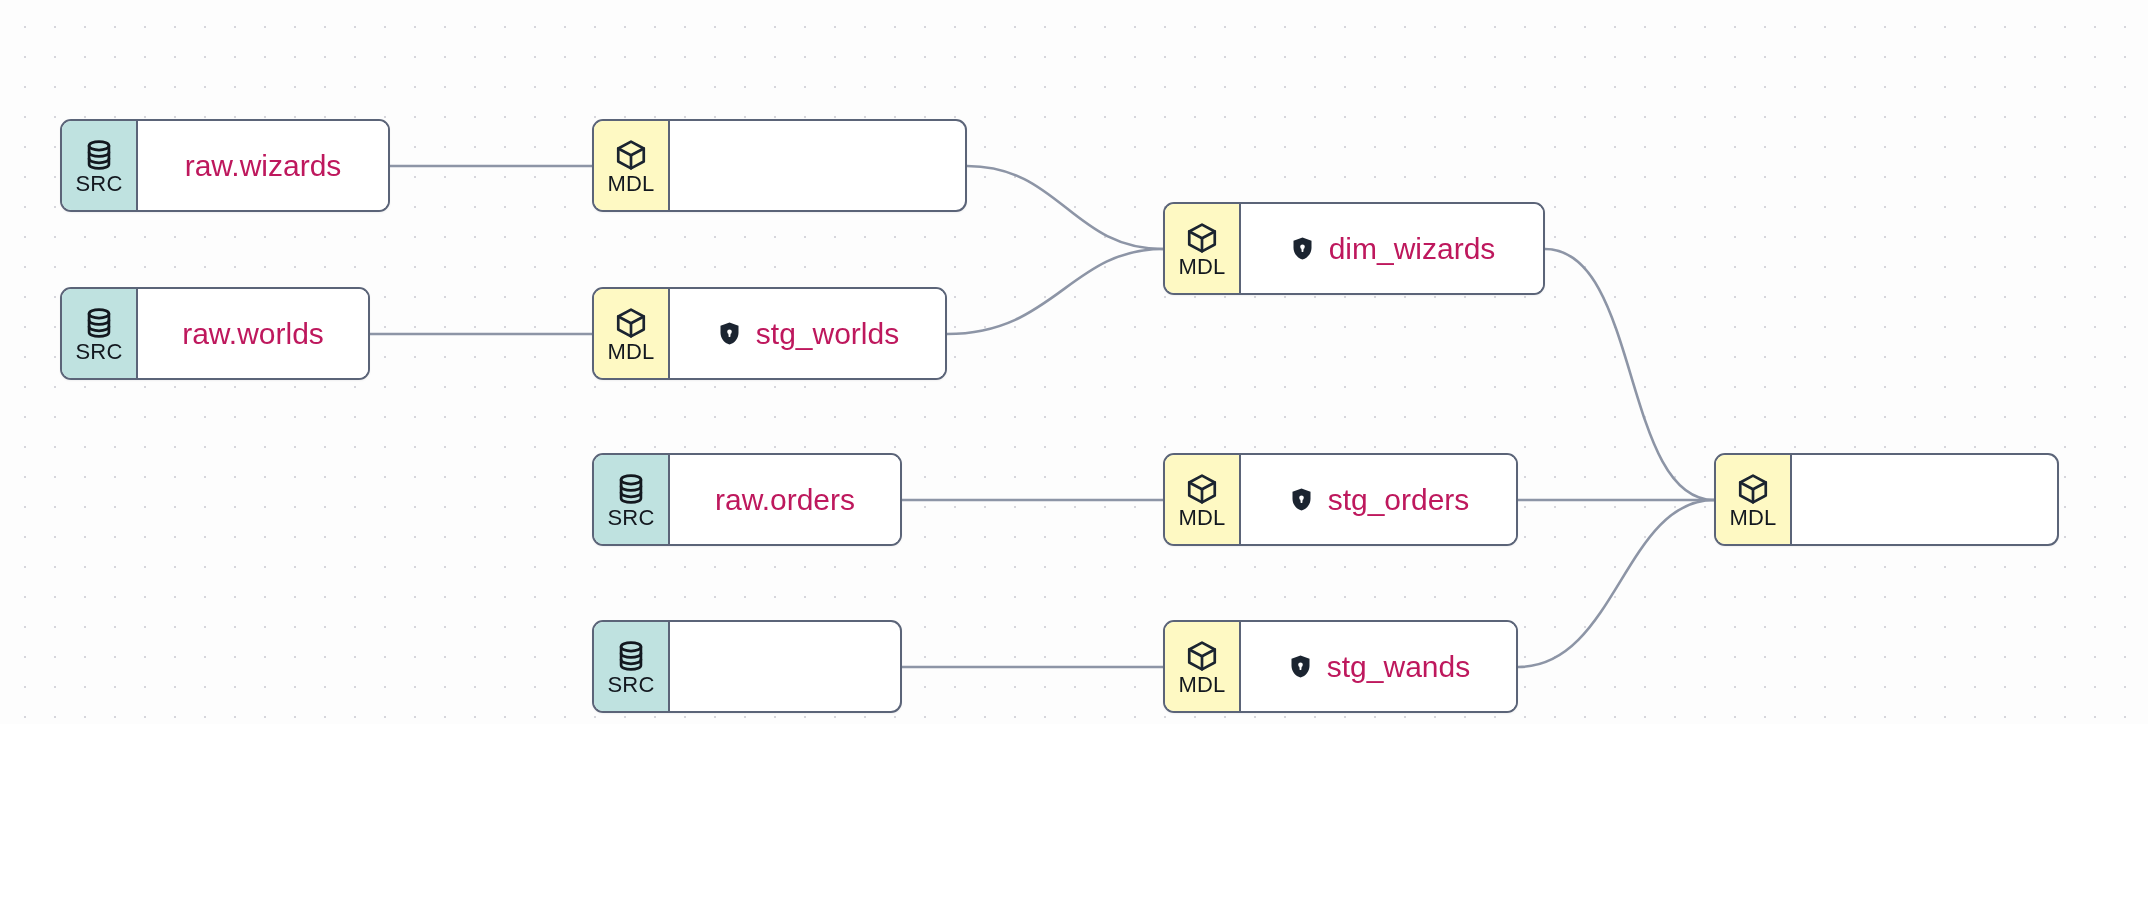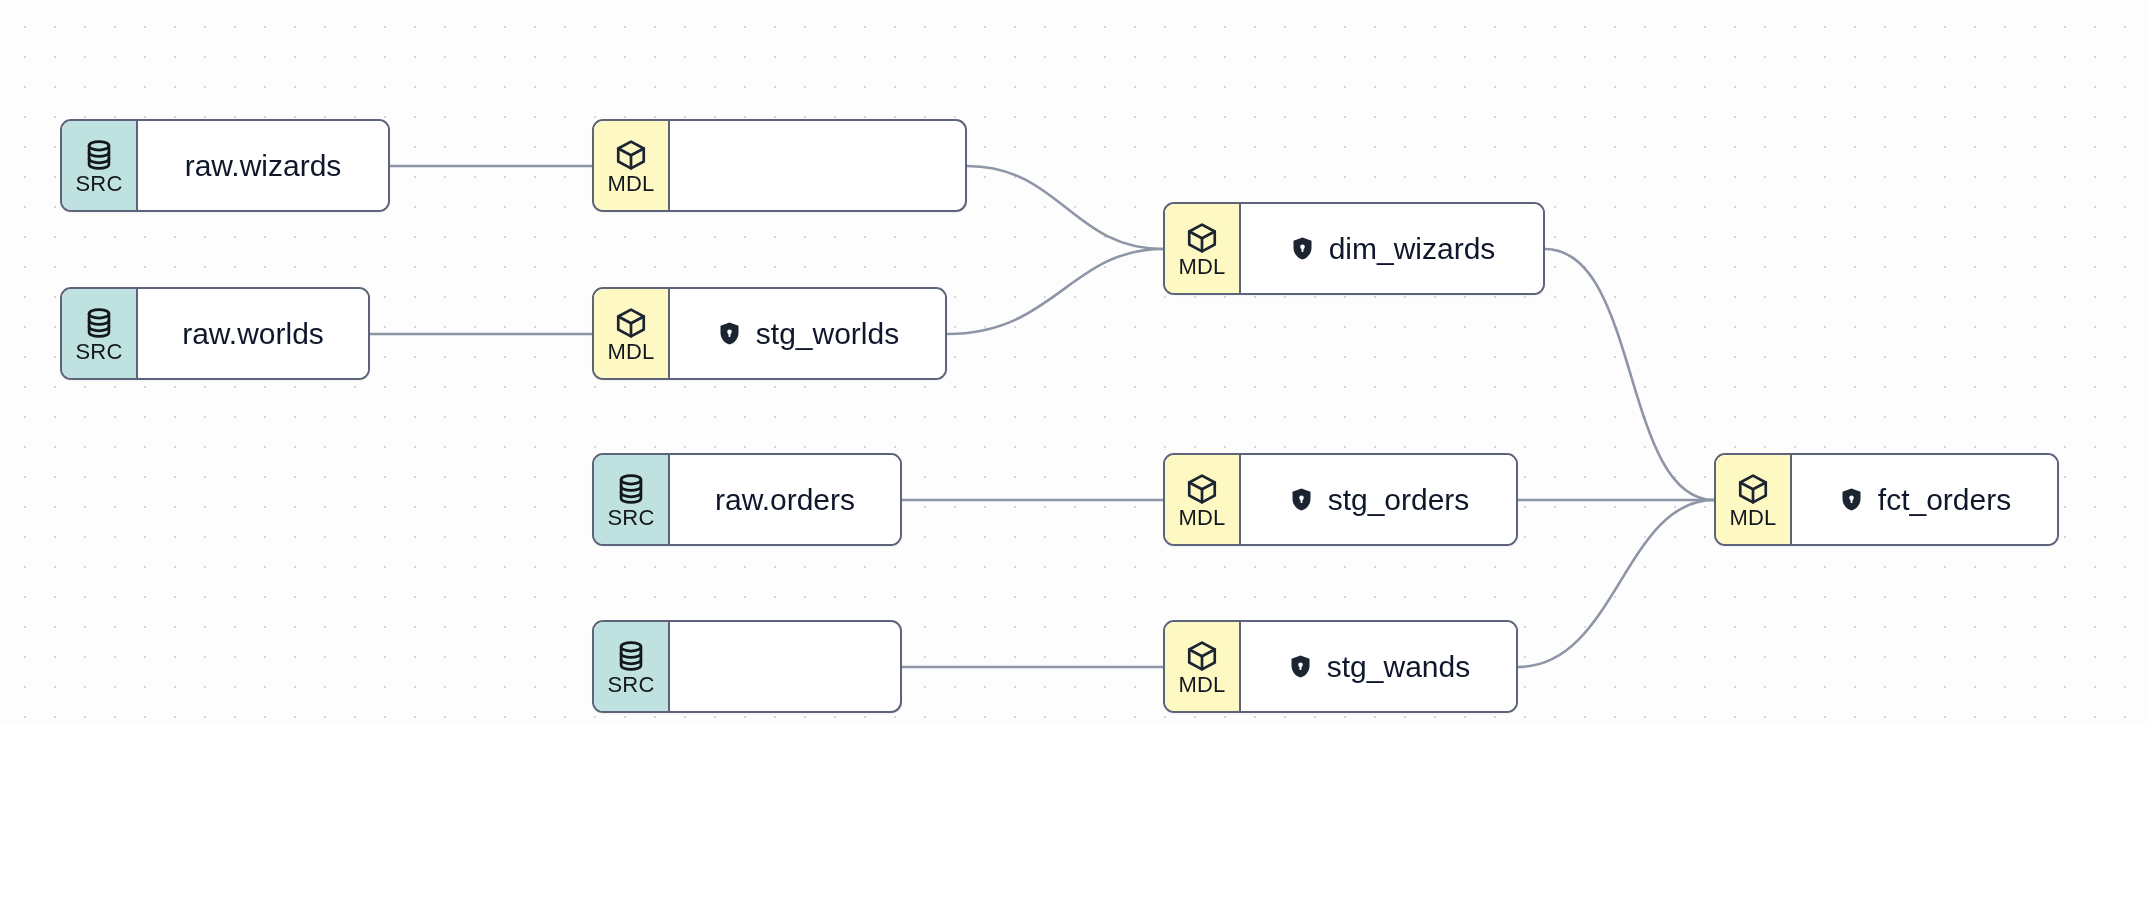--- a/index.html
+++ b/index.html
@@ -67,21 +67,21 @@
     display: flex;
     align-items: center;
     gap: 13px;
     padding: 0 26px;
     background: #ffffff;
   }
   .node-body.centered { justify-content: center; padding: 0 18px; }
   .lock-icon { display: block; line-height: 0; flex: 0 0 auto; }
   .node-label {
     font-size: 30px;
-    color: #0f172a;
+    color: #be185d;
     white-space: nowrap;
     font-family: "Liberation Sans", sans-serif;
   }
 </style>
 </head>
 <body>
 
 <div id="canvas">
 
   <svg id="edge-layer" viewBox="0 0 2148 904" xmlns="http://www.w3.org/2000/svg">
@@ -272,25 +272,15 @@
     <div class="badge mdl">
       <span class="badge-icon">
         <svg width="34" height="34" viewBox="0 0 24 24" fill="none" stroke="#1b2430" stroke-width="1.9" stroke-linecap="round" stroke-linejoin="round">
           <path d="M12 2.6 21 7.4v9.2L12 21.4 3 16.6V7.4z"></path>
           <path d="M3 7.4 12 12.2 21 7.4"></path>
           <path d="M12 12.2v9.2"></path>
         </svg>
       </span>
       <span class="badge-label">MDL</span>
     </div>
-    <div class="node-body centered">
-      <span class="lock-icon">
-        <svg width="27" height="27" viewBox="0 0 24 24">
-          <path d="M12 2.2 20 5.2v6.1c0 5-3.4 9.2-8 10.5-4.6-1.3-8-5.5-8-10.5V5.2z" fill="#1b2430"></path>
-          <circle cx="12" cy="10.4" r="2.05" fill="#ffffff"></circle>
-          <path d="M10.85 10.8h2.3l-.45 4.2h-1.4z" fill="#ffffff"></path>
-        </svg>
-      </span>
-      <span class="node-label">fct_orders</span>
-    </div>
   </div>
 
 </div>
 
 </body></html>

